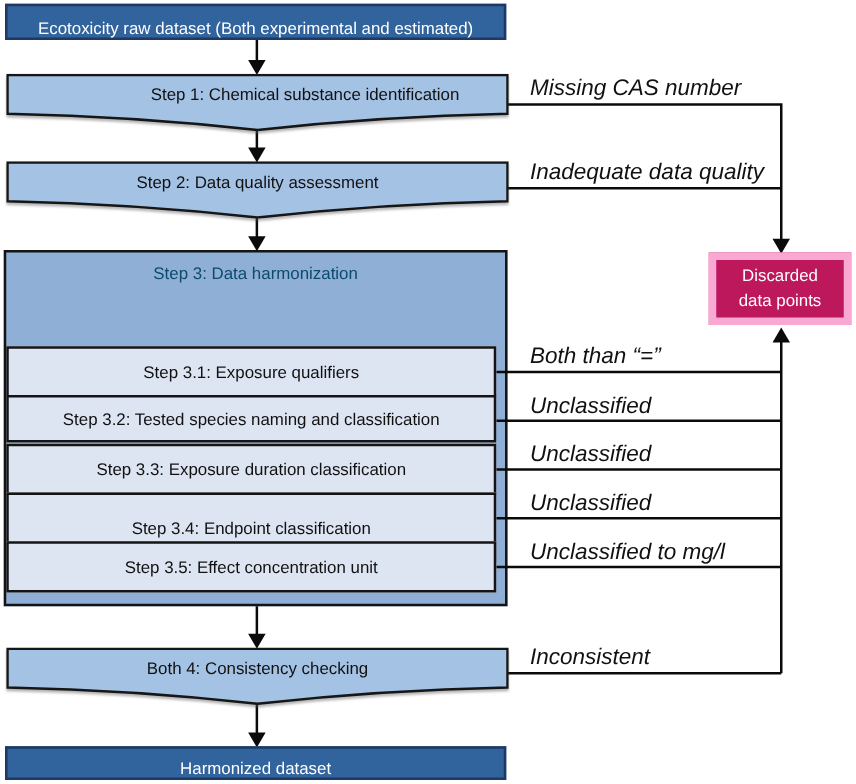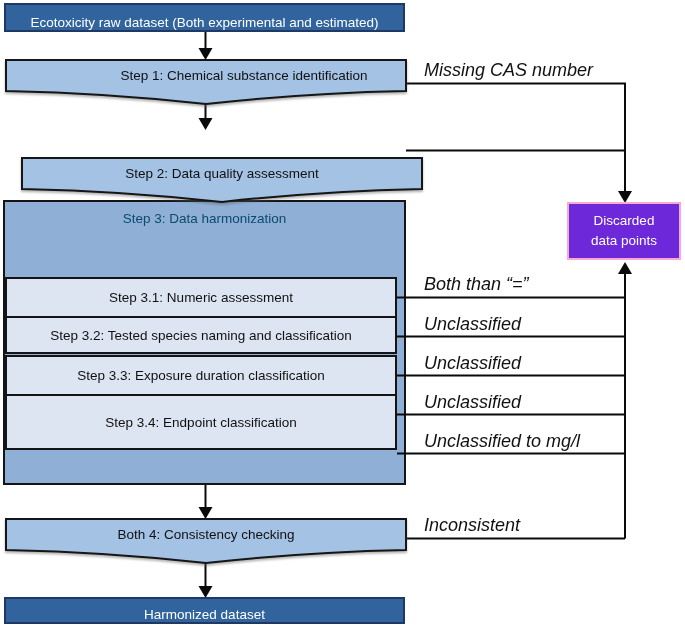--- a/index.html
+++ b/index.html
@@ -31,21 +31,21 @@
   .substep{
     background:#DDE5F2;border:2px solid #141414;z-index:2;
     display:flex;align-items:center;justify-content:center;
     font-size:13.5px;color:#111;
   }
   .annotation{
     position:absolute;font-size:18px;font-style:italic;color:#111;
     white-space:nowrap;z-index:4;
   }
   .discard-box{
-    background:#6d28d9;border:2px solid #f9a8d4;color:#ffffff;
+    background:#be185d;border:6px solid #f9a8d4;color:#ffffff;
     display:flex;align-items:center;justify-content:center;text-align:center;
     font-size:13.5px;line-height:1.45;z-index:3;padding:20px 12px;
   }
   .connector-layer{position:absolute;left:0;top:0;z-index:2;pointer-events:none;}
 </style>
 </head>
 <body>
 
 <div class="canvas">
 
@@ -82,60 +82,64 @@
     <span>Ecotoxicity raw dataset (Both experimental and estimated)</span>
   </div>
 
   <div class="abs vstep" style="left:5px;top:59px;width:478px;height:46px;">
     <svg width="402" height="46" viewBox="0 0 402 46">
       <path d="M1,1 L401,1 L401,32 Q300,34 201,45 Q102,34 1,32 Z" stroke="#161616" stroke-width="2" fill="#A4C2E4"></path>
     </svg>
     <div class="lbl">Step 1: Chemical substance identification</div>
   </div>
 
-  <div class="abs vstep" style="left:21px;top:129px;width:402px;height:46px;margin-top:28px;">
+  <div class="abs vstep" style="left:5px;top:129px;width:402px;height:46px;">
     <svg width="402" height="46" viewBox="0 0 402 46">
       <path d="M1,1 L401,1 L401,32 Q300,34 201,45 Q102,34 1,32 Z" stroke="#161616" stroke-width="2" fill="#A4C2E4"></path>
     </svg>
     <div class="lbl">Step 2: Data quality assessment</div>
   </div>
 
   <div class="abs container3" style="left:3px;top:200px;width:403px;height:285px;">
     <div class="container3-title">Step 3: Data harmonization</div>
   </div>
 
   <div class="abs substep" style="left:5px;top:277px;width:392px;height:41px;">
-    <span>Step 3.1: Numeric assessment</span>
+    <span>Step 3.1: Exposure qualifiers</span>
   </div>
   <div class="abs substep" style="left:5px;top:316px;width:392px;height:38px;">
     <span>Step 3.2: Tested species naming and classification</span>
   </div>
   <div class="abs substep" style="left:5px;top:355px;width:392px;height:41px;">
     <span>Step 3.3: Exposure duration classification</span>
   </div>
   <div class="abs substep" style="left:5px;top:394px;width:392px;height:56px;">
     <span>Step 3.4: Endpoint classification</span>
+  </div>
+  <div class="abs substep" style="left:5px;top:433px;width:392px;height:41px;">
+    <span>Step 3.5: Effect concentration unit</span>
   </div>
 
   <div class="abs vstep" style="left:5px;top:518px;width:402px;height:46px;">
     <svg width="402" height="46" viewBox="0 0 402 46">
       <path d="M1,1 L401,1 L401,32 Q300,34 201,45 Q102,34 1,32 Z" stroke="#161616" stroke-width="2" fill="#A4C2E4"></path>
     </svg>
     <div class="lbl">Both 4: Consistency checking</div>
   </div>
 
   <div class="abs dark-box" style="left:4px;top:597px;width:401px;height:27px;background:#31639C;">
     <span>Harmonized dataset</span>
   </div>
 
   <div class="abs discard-box" style="left:567px;top:202px;width:114px;height:58px;">
     <span>Discarded data points</span>
   </div>
 
   <div class="annotation" style="left:424px;top:60px;">Missing CAS number</div>
+  <div class="annotation" style="left:424px;top:127px;">Inadequate data quality</div>
   <div class="annotation" style="left:424px;top:274px;">Both than “=”</div>
   <div class="annotation" style="left:424px;top:314px;">Unclassified</div>
   <div class="annotation" style="left:424px;top:353px;">Unclassified</div>
   <div class="annotation" style="left:424px;top:392px;">Unclassified</div>
   <div class="annotation" style="left:424px;top:431px;">Unclassified to mg/l</div>
   <div class="annotation" style="left:424px;top:515px;">Inconsistent</div>
 
 </div>
 
 </body></html>

